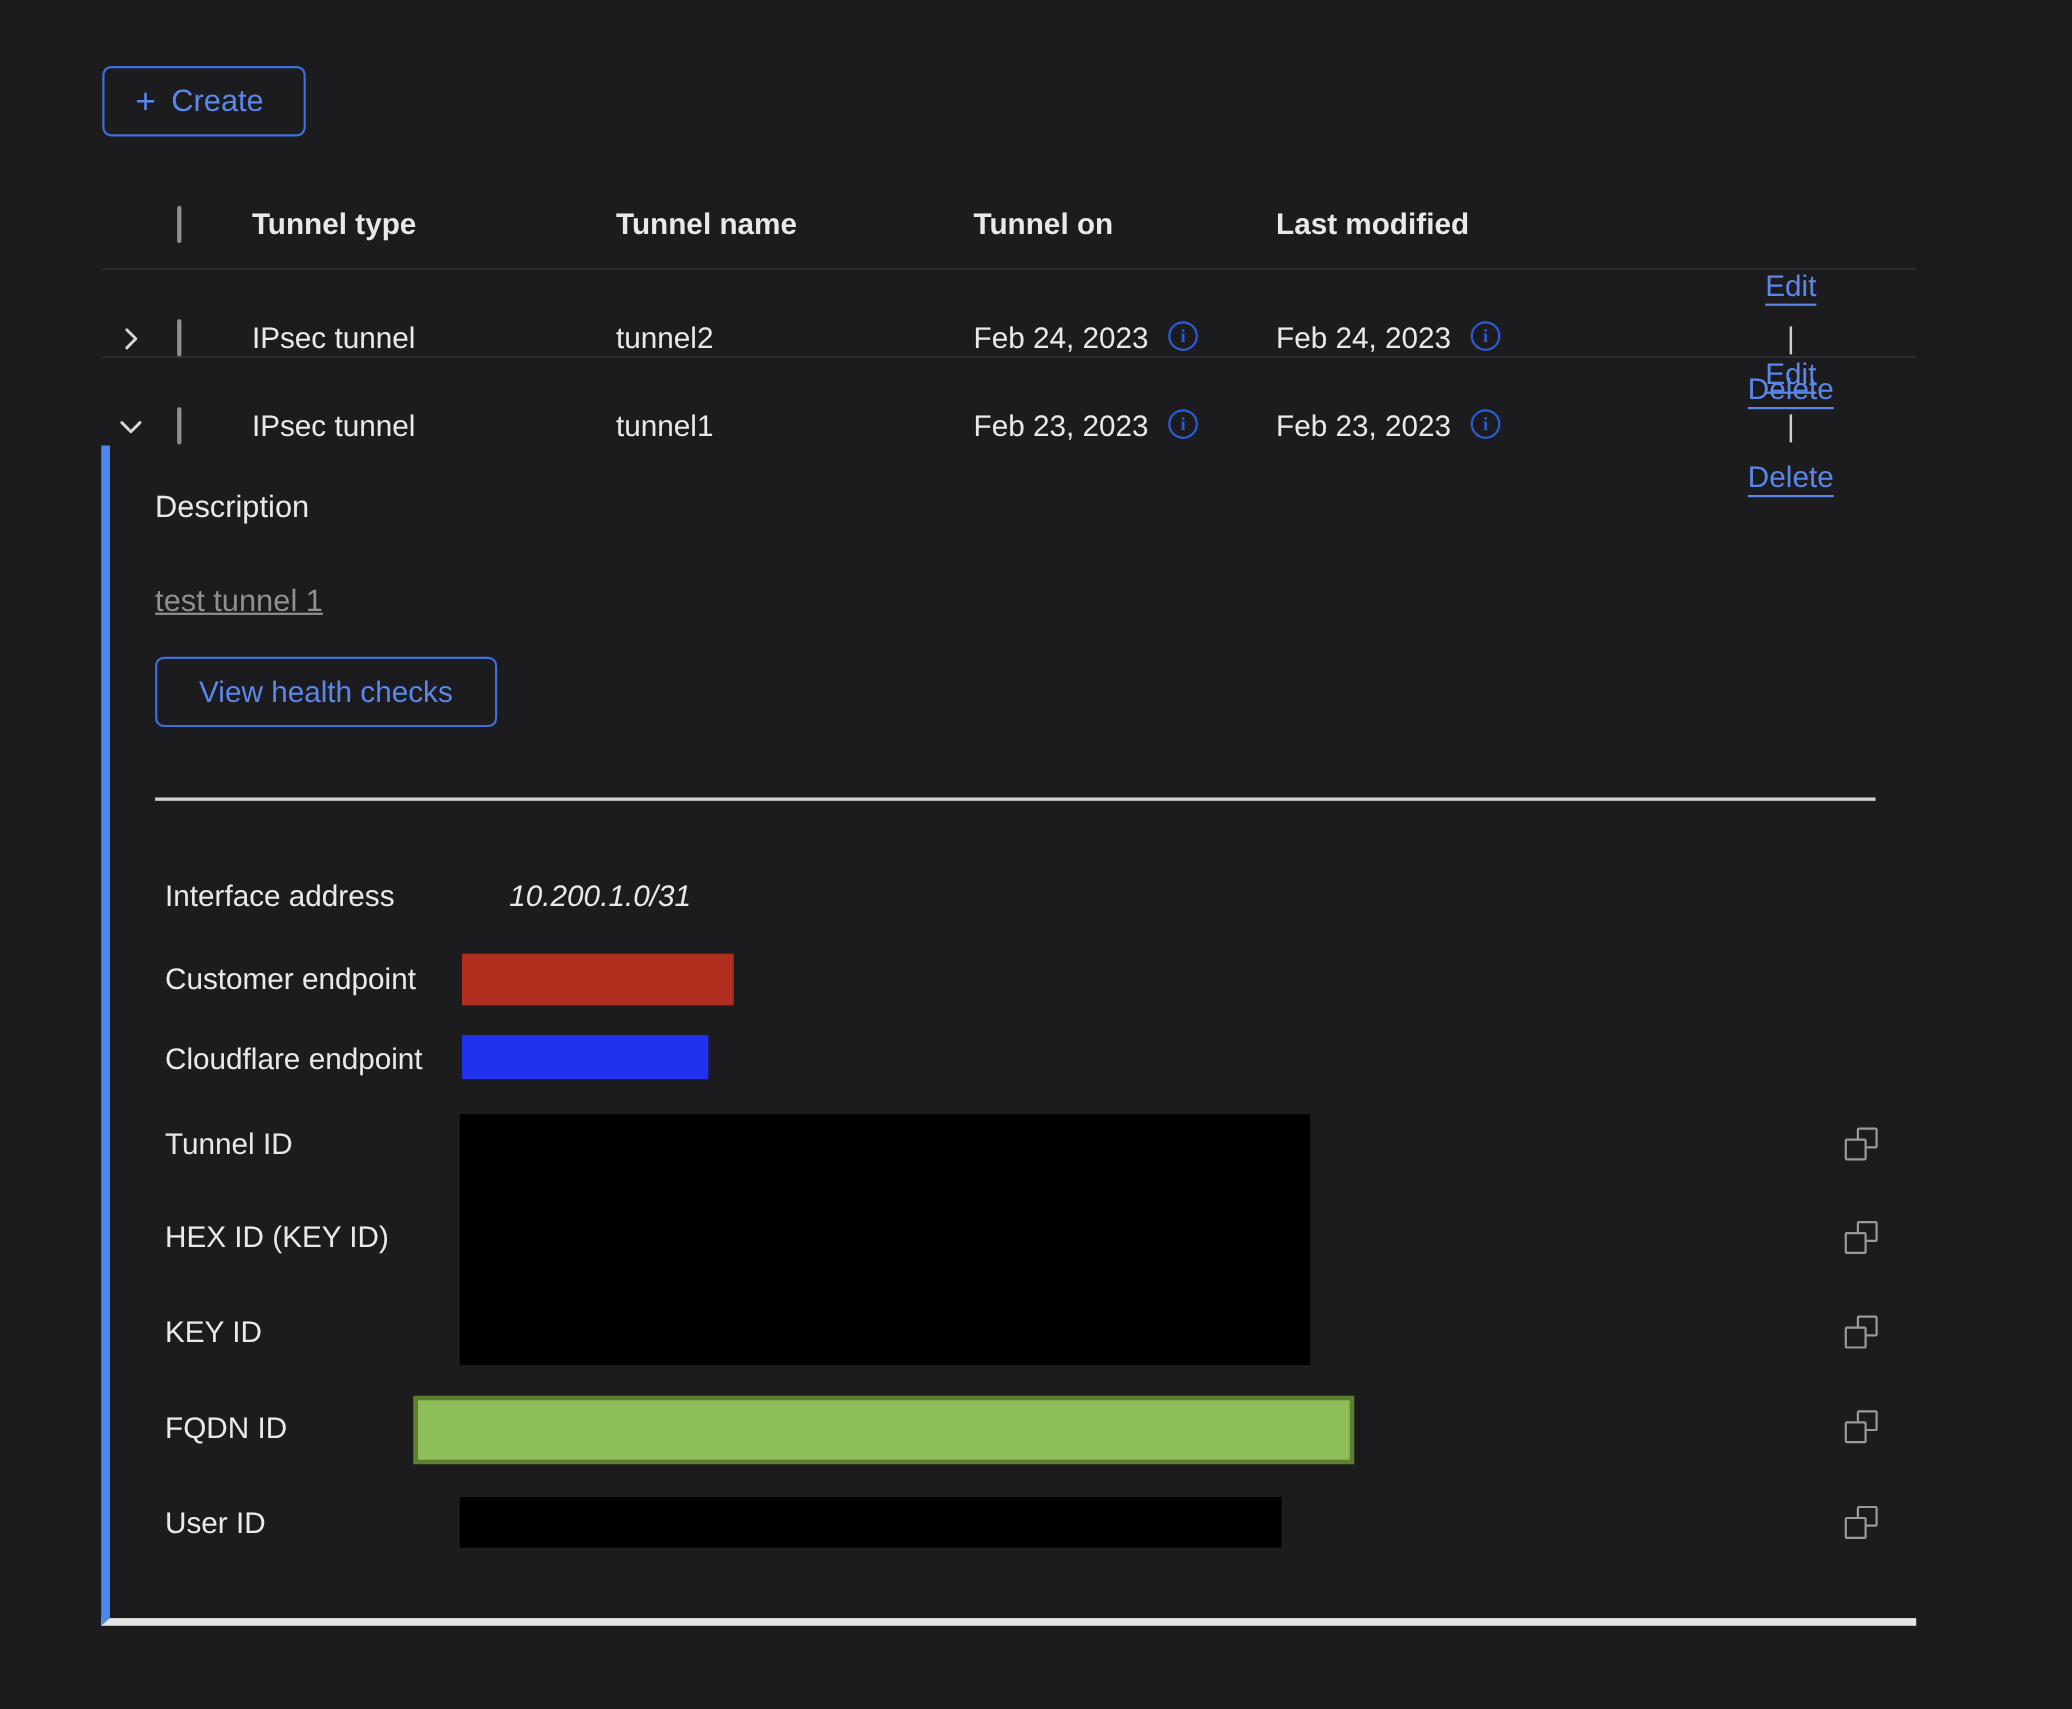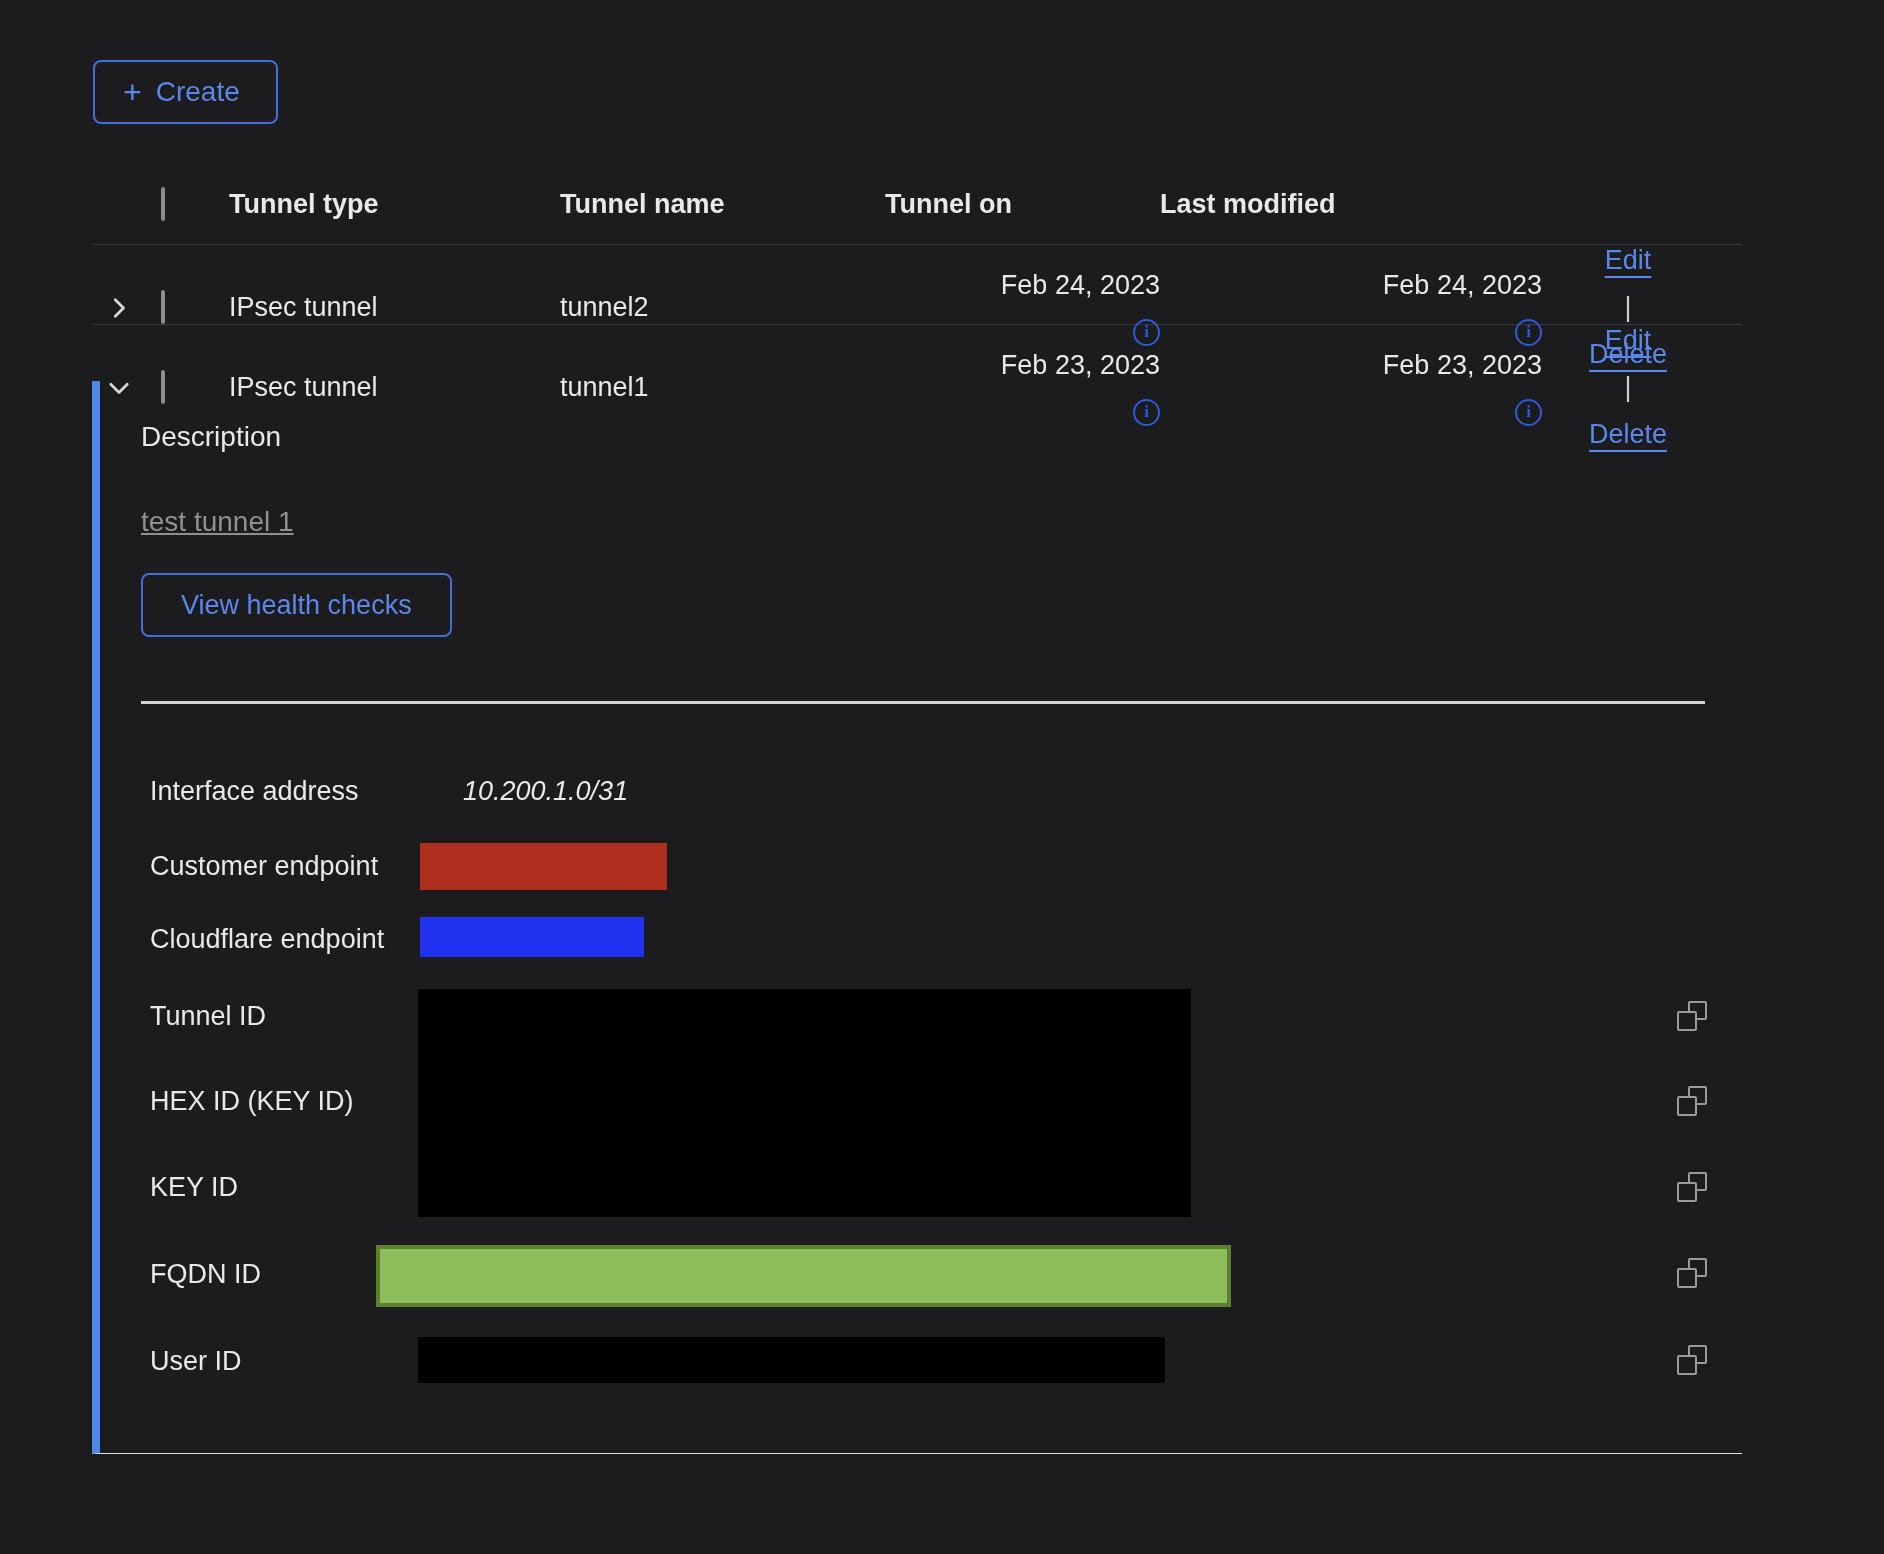--- a/index.html
+++ b/index.html
@@ -25,32 +25,32 @@
     display:grid;grid-template-columns:68px 68px 331px 325px 275px 382px 1fr;
     align-items:center;font-size:27px;}
   .thead{top:150px;height:95px;border-bottom:1px solid var(--row-border);
     font-weight:bold;padding-top:14px;}
   .trow{height:80px;}
   .trow.r0{top:245px;border-bottom:1px solid var(--row-border);}
   .trow.r1{top:325px;}
   .chev{display:flex;align-items:center;padding-left:14px;cursor:pointer;}
   .checkbox{width:30px;height:35px;border:2px solid #8e8e93;border-radius:9px;
     background:#000;cursor:pointer;}
-  .datecell{display:flex;align-items:flex-end;gap:18px;flex-direction:column;}
+  .datecell{display:flex;align-items:flex-start;gap:18px;}
   .info-icon{width:27px;height:27px;border:2px solid var(--info);border-radius:50%;
     color:var(--info);display:flex;align-items:center;justify-content:center;
     font-size:17px;font-family:"Liberation Serif",serif;font-weight:bold;cursor:pointer;}
   .actions{display:flex;align-items:center;justify-content:flex-end;gap:16px;
     padding-right:28px;flex-direction:column;}
   .link{color:var(--link);text-decoration:underline;text-underline-offset:7px;cursor:pointer;}
   .pipe{color:#cfcfcf;}
 
   
-  .panel{position:absolute;left:92px;top:381px;width:1650px;height:1073px;
-    border-left:8px solid var(--accent);border-bottom:1px solid #e5e5e5;}
+  .panel{position:absolute;left:92px;top:405px;width:1650px;height:1073px;
+    border-left:8px solid var(--accent);border-bottom:7px solid #e5e5e5;}
   .desc-label{position:absolute;left:41px;top:40px;font-size:28px;color:var(--text);}
   .desc-value{position:absolute;left:41px;top:125px;font-size:28px;color:var(--muted);text-decoration:underline;}
   .health-btn{position:absolute;left:41px;top:192px;height:64px;padding:0 38px;
     background:transparent;border:2px solid var(--btn-border);border-radius:8px;
     color:var(--link);font-size:27px;cursor:pointer;font-family:inherit;}
   .hr{position:absolute;left:41px;top:320px;width:1564px;height:3px;background:var(--divider);}
 
   .frow{position:absolute;left:0;width:100%;height:40px;display:flex;align-items:center;}
   .frow .flabel{margin-left:50px;font-size:27px;color:var(--text);width:277px;flex:none;}
   .fvalue{font-size:27px;color:var(--text);margin-left:36px;font-style:italic;}

